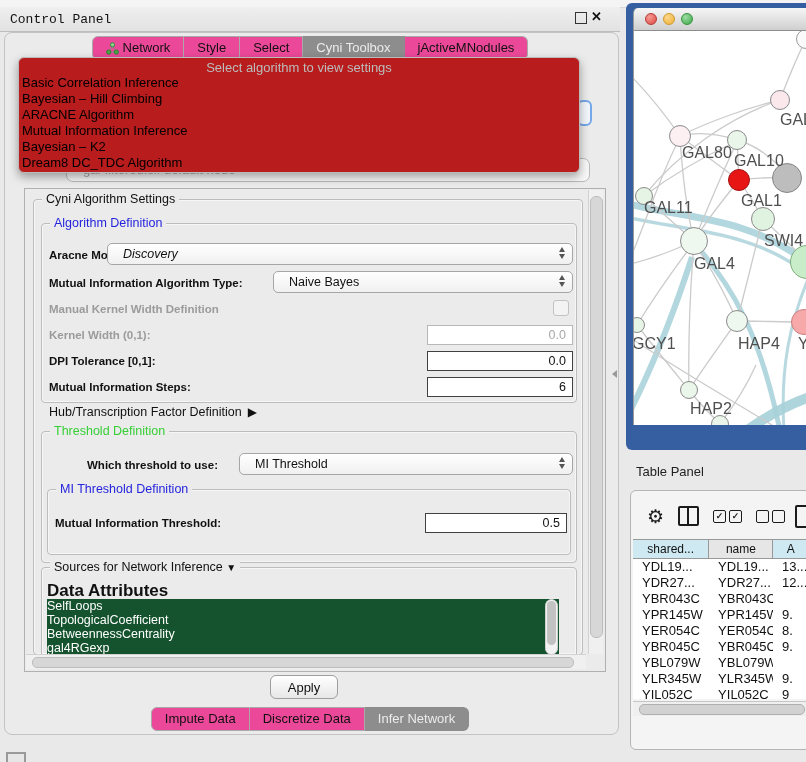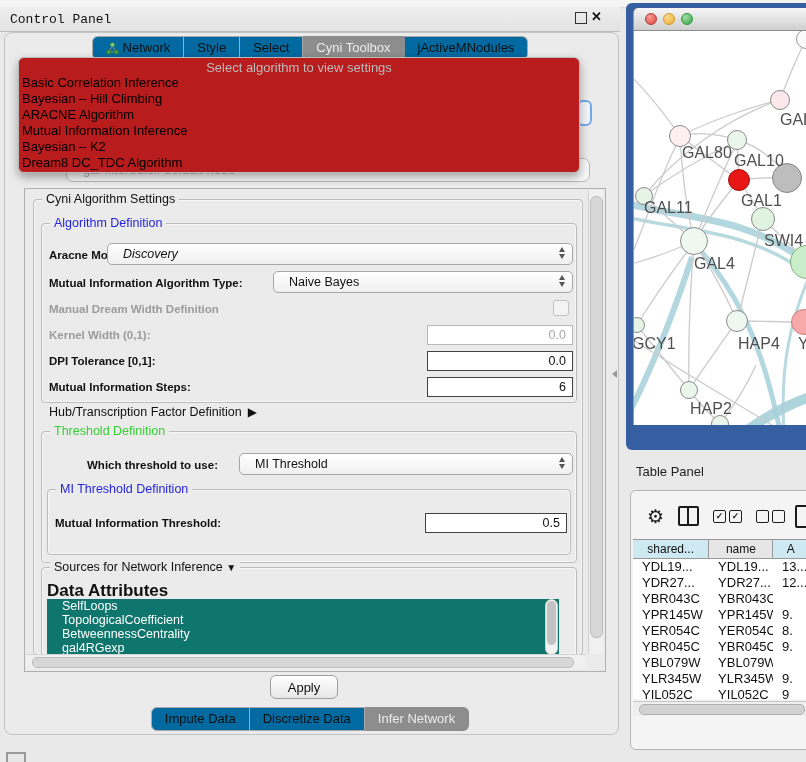--- a/index.html
+++ b/index.html
@@ -10,21 +10,21 @@
   .top-strip{left:0;top:0;width:806px;height:7px;background:#f4f4f4;border-bottom:1px solid #d8d8d8;}
   .titlebar{left:0;top:7px;width:620px;height:24px;background:linear-gradient(#efefef,#e2e2e2);
             border-bottom:1px solid #bdbdbd;display:flex;align-items:center;}
   .titlebar .title{font-size:13px;margin-left:10px;font-family:Liberation Mono, monospace;}
   .float-box{left:575px;top:12px;width:10px;height:10px;border:1.5px solid #333;background:transparent;}
   .close-x{left:591px;top:9px;font-size:13px;font-weight:bold;color:#111;}
   .card{left:4px;top:32px;width:613px;height:701px;background:#ebebeb;border:1px solid #c3c3c3;border-radius:8px;}
   .tabset{display:flex;}
   .tabset-top{left:0;top:36px;width:620px;justify-content:center;}
   .tabset-bottom{left:0;top:707px;width:620px;justify-content:center;}
-  .tab{background:#0369a1;border:1px solid #a9a9a9;border-left:none;padding:3px 13px;font-size:13px;
+  .tab{background:#ec4899;border:1px solid #a9a9a9;border-left:none;padding:3px 13px;font-size:13px;
        line-height:16px;display:flex;align-items:center;gap:4px;white-space:nowrap;}
   .tab:first-child{border-left:1px solid #a9a9a9;border-radius:6px 0 0 6px;}
   .tab:last-child{border-radius:0 6px 6px 0;}
   .tab.selected{background:#8d8d8d;color:#ececec;border-color:#8d8d8d;}
   
   .dropdown{left:18px;top:57px;width:560px;height:114px;background:#b91c1c;border:1px solid #bbb;
             border-radius:6px;box-shadow:0 4px 10px rgba(0,0,0,.35);z-index:20;overflow:hidden;}
   .dd-placeholder{text-align:center;color:#bcbcbc;font-size:13px;height:15px;line-height:15px;margin-top:2px;}
   .dd-item{height:16px;line-height:16px;font-size:13px;padding-left:3px;color:#000;}
   .dd-item.bold{font-weight:normal;}
@@ -47,21 +47,21 @@
   .arr-up{width:0;height:0;border-left:3.5px solid transparent;border-right:3.5px solid transparent;border-bottom:5px solid #555;}
   .arr-dn{width:0;height:0;border-left:3.5px solid transparent;border-right:3.5px solid transparent;border-top:5px solid #555;}
   .tfield{position:absolute;height:20px;border:1px solid #414141;background:#fff;font-size:12.5px;
           text-align:right;padding:0 6px;box-sizing:border-box;font-family:"Liberation Sans",sans-serif;color:#111;}
   .tfield.disabled{border-color:#b7b7b7;color:#a8a8a8;}
   .checkbox{position:absolute;width:14px;height:14px;border:1px solid #c2c2c2;border-radius:3px;background:#f3f3f3;}
   .hub-row{position:absolute;font-size:12.5px;color:#111;white-space:nowrap;}
   .tri-right{display:inline-block;font-size:12px;margin-left:6px;}
   .attr-title{position:absolute;font-size:17px;font-weight:bold;}
   .attr-list{position:absolute;background:#fff;overflow:hidden;}
-  .attr-item{height:14px;line-height:14px;background:#0f766e;color:#fff;font-size:12.5px;padding-left:15px;}
+  .attr-item{height:14px;line-height:14px;background:#14532d;color:#fff;font-size:12.5px;padding-left:0;}
   .list-scroll{position:absolute;width:13px;background:#f2f2f2;border:1px solid #cfcfcf;border-radius:7px;box-sizing:border-box;}
   .list-thumb{position:absolute;width:9px;background:#c2c2c2;border-radius:5px;}
   .vscroll{left:588px;top:190px;width:14px;height:464px;background:#f0f0f0;border-left:1px solid #d2d2d2;}
   .vthumb{left:590px;top:196px;width:11px;height:440px;background:#d7d7d7;border:1px solid #bdbdbd;border-radius:6px;}
   .hscroll{left:26px;top:654px;width:560px;height:14px;background:#f0f0f0;border-top:1px solid #d2d2d2;}
   .hthumb{left:32px;top:657px;width:540px;height:9px;background:#d7d7d7;border:1px solid #bdbdbd;border-radius:5px;}
   .apply-btn{left:270px;top:675px;width:66px;height:22px;background:linear-gradient(#ffffff,#e7e7e7);
              border:1px solid #9e9e9e;border-radius:6px;font-size:13px;display:flex;align-items:center;justify-content:center;}
   .cut-icon{left:6px;top:752px;width:16px;height:14px;border:2px solid #9a9a9a;background:#e6e6e6;}
   .resize-arrow{left:612px;top:370px;width:0;height:0;border-top:4px solid transparent;
@@ -173,21 +173,21 @@
         </span>
     </div>
     <span class="flabel" style="left:24px;top:88px;">Mutual Information Algorithm Type:</span>
     <div class="combo" style="left:248px;top:82px;width:300px;">
       <span>Naive Bayes</span>
       <span class="arrows">
           <span class="arr-up"></span>
           <span class="arr-dn"></span>
         </span>
     </div>
-    <span class="flabel disabled" style="left:24px;top:114px;">Manual Dream Width Definition</span>
+    <span class="flabel disabled" style="left:24px;top:114px;">Manual Kernel Width Definition</span>
     <div class="checkbox" style="left:528px;top:111px;"></div>
     <span class="flabel disabled" style="left:24px;top:140px;">Kernel Width (0,1):</span>
     <input class="tfield disabled" style="left: 402px; top: 136px; width: 146px;" readonly="" value="0.0">
     <span class="flabel" style="left:24px;top:166px;">DPI Tolerance [0,1]:</span>
     <input class="tfield" style="left: 402px; top: 162px; width: 146px;" readonly="" value="0.0">
     <span class="flabel" style="left:24px;top:192px;">Mutual Information Steps:</span>
     <input class="tfield" style="left: 402px; top: 188px; width: 146px;" readonly="" value="6">
 
     <div class="hub-row" style="left:24px;top:216px;">
       <span>Hub/Transcription Factor Definition</span><span class="tri-right">▶</span>

